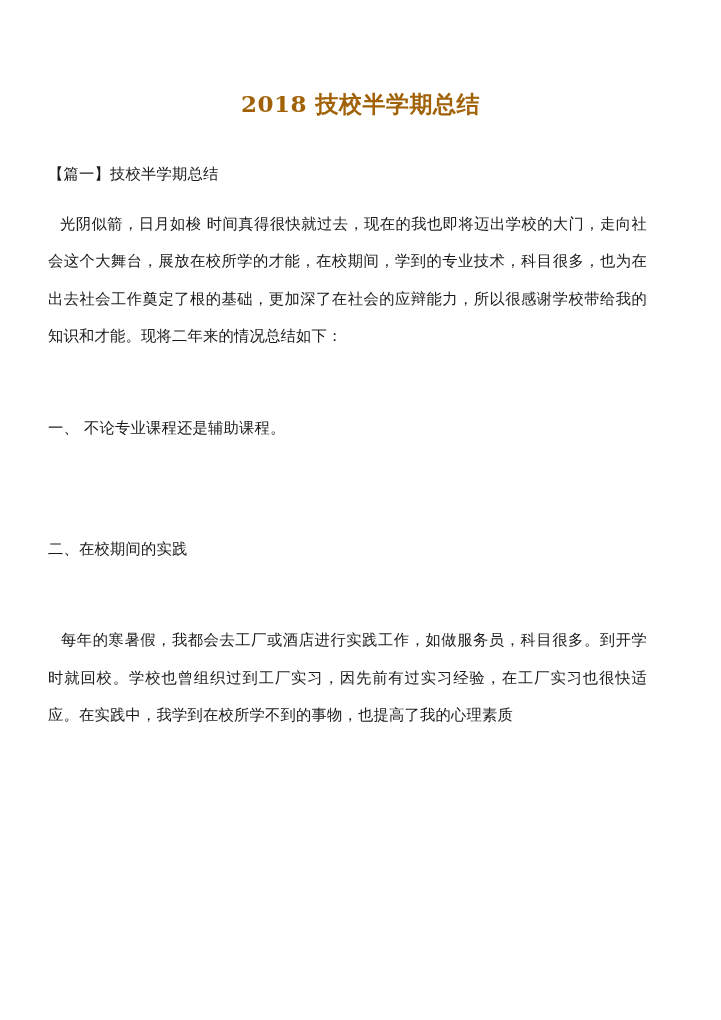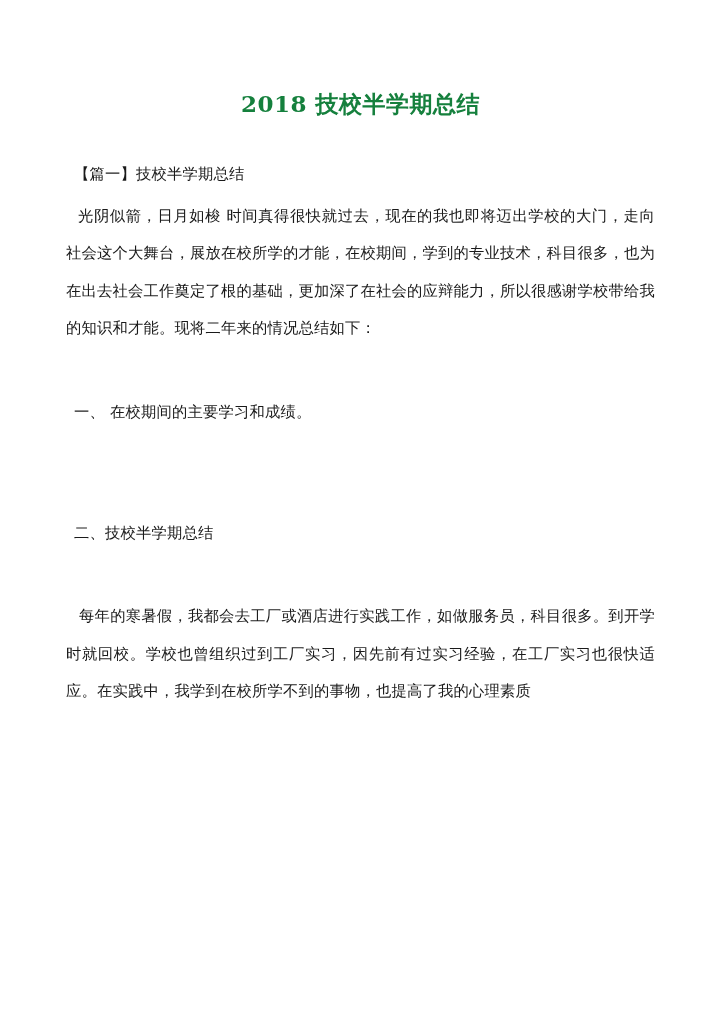--- a/index.html
+++ b/index.html
@@ -22,29 +22,29 @@
     box-sizing: border-box;
   }
   .doc-title {
     text-align: center;
     font-size: 23px;
     font-weight: bold;
     letter-spacing: 0.5px;
     margin: 0;
     padding-top: 88px;
     line-height: 32px;
-    color: #15803d;
+    color: #a16207;
   }
   .body-block {
     margin-top: 36px;
-    padding-left: 62px;
+    padding-left: 36px;
     padding-right: 62px;
   }
   .para {
-    margin: 4px;
+    margin: 12px;
     font-size: 15.3px;
     line-height: 37.6px;
     color: #1a1a1a;
     text-align: justify;
     text-justify: inter-ideograph;
     letter-spacing: 0.2px;
   }
   .para.indent-1 {
     text-indent: 12px;
   }
@@ -71,27 +71,27 @@
   <h1 class="doc-title">2018 技校半学期总结</h1>
 
   <div class="body-block">
 
     <p class="heading-line">【篇一】技校半学期总结</p>
 
     <p class="para indent-1">光阴似箭，日月如梭 时间真得很快就过去，现在的我也即将迈出学校的大门，走向社会这个大舞台，展放在校所学的才能，在校期间，学到的专业技术，科目很多，也为在出去社会工作奠定了根的基础，更加深了在社会的应辩能力，所以很感谢学校带给我的知识和才能。现将二年来的情况总结如下：</p>
 
     <div class="gap-lg spacer-block"></div>
 
-    <p class="heading-line">一、 在校期间的主要学习和成绩。</p>
+    <p class="heading-line">一、 不论专业课程还是辅助课程。</p>
 
     <div class="gap-lg spacer-block"></div>
 
 
     <div class="gap-md spacer-block"></div>
 
-    <p class="heading-line">二、技校半学期总结</p>
+    <p class="heading-line">二、在校期间的实践</p>
 
     <div class="gap-lg spacer-block"></div>
 
     <p class="para indent-2">每年的寒暑假，我都会去工厂或酒店进行实践工作，如做服务员，科目很多。到开学时就回校。学校也曾组织过到工厂实习，因先前有过实习经验，在工厂实习也很快适应。在实践中，我学到在校所学不到的事物，也提高了我的心理素质</p>
 
   </div>
 </div>
 
 </body></html>

